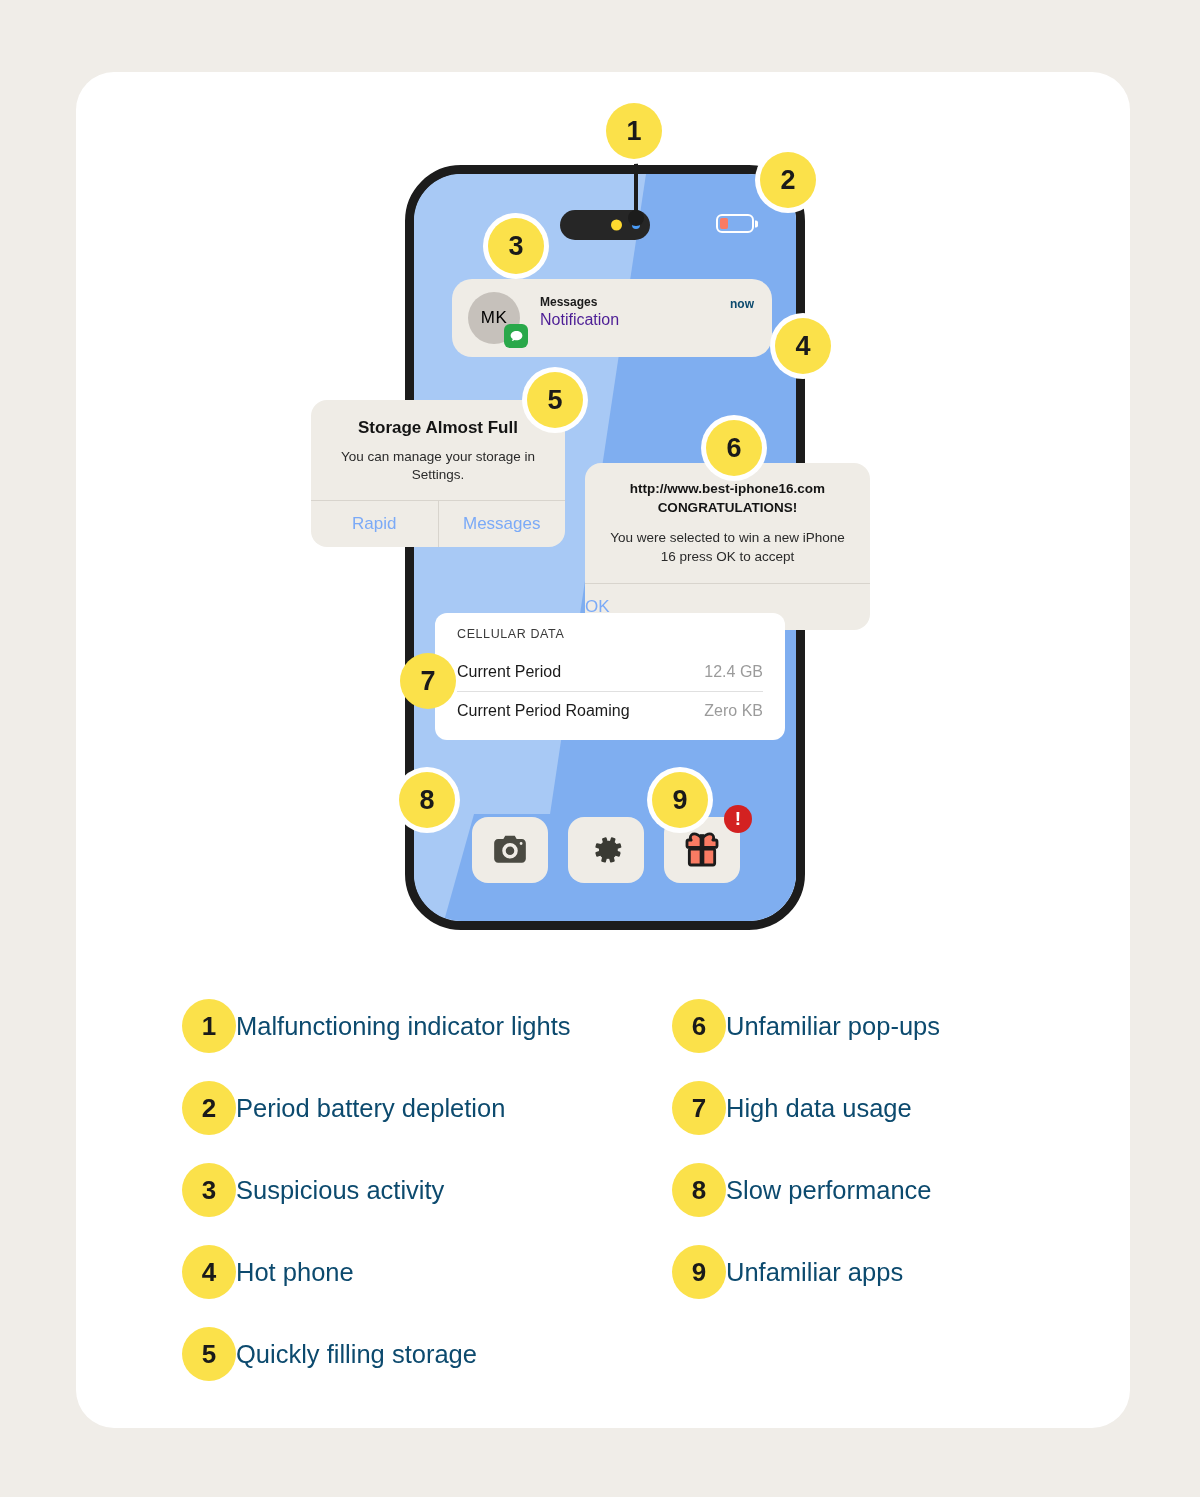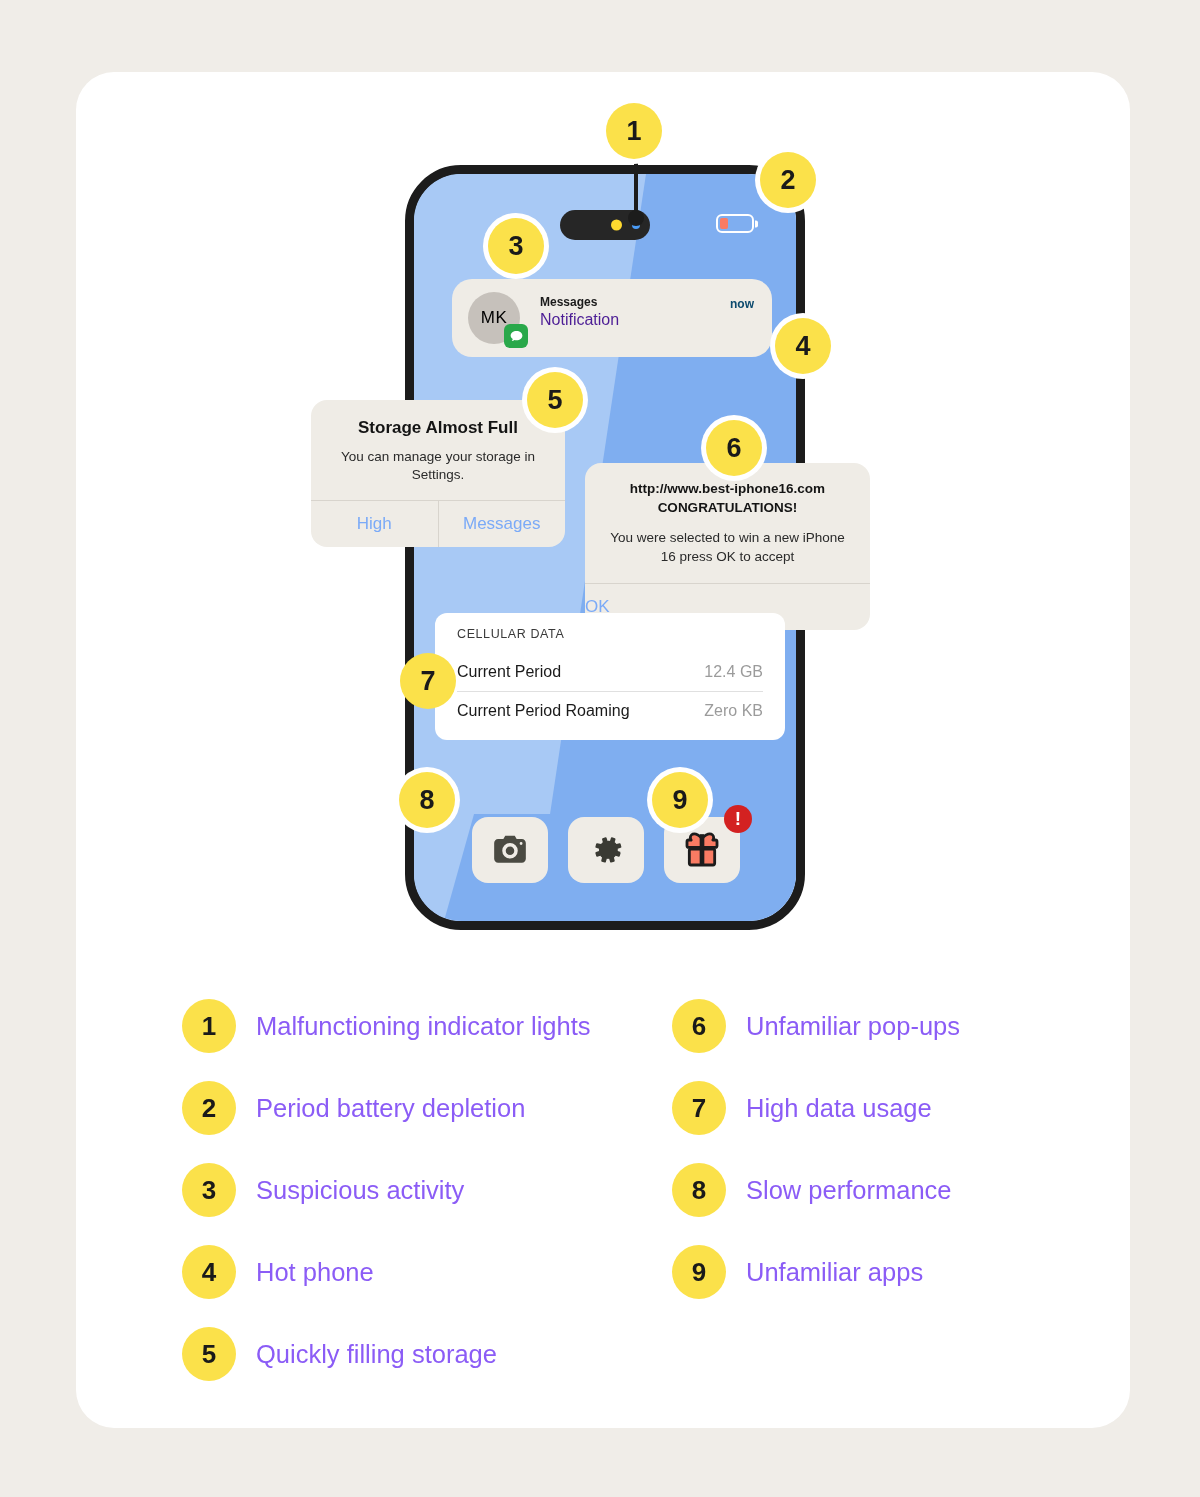--- a/index.html
+++ b/index.html
@@ -180,21 +180,21 @@
   .legend-col.left { left: 0; width: 470px; }
   .legend-col.right { left: 490px; width: 390px; }
   .legend-item { display: flex; align-items: center; height: 82px; }
   .legend-badge {
     width: 54px; height: 54px; border-radius: 50%; flex: 0 0 54px;
     background: #FBE14A; color: #1A1A1A;
     font-size: 26px; font-weight: bold;
     display: flex; align-items: center; justify-content: center;
   }
   .legend-label {
-    margin-left: 20px; font-size: 25.5px; color: #8b5cf6; white-space: nowrap;
+    font-size: 25.5px; color: #0c4a6e; white-space: nowrap;
   }
 </style>
 </head>
 <body>
 
 <div id="root">
 
   <div class="card"></div>
 
   <div class="phone-wrap">
@@ -253,21 +253,21 @@
 
       </div>
     </div>
 
     <div class="alert" style="left:-110px; top:235px; width:254px;margin-left:16px;">
       <div class="alert-head">
         <div class="alert-title">Storage Almost Full</div>
         <div class="alert-sub">You can manage your storage in Settings.</div>
       </div>
       <div class="alert-btnrow">
-        <div class="alert-btn">High</div>
+        <div class="alert-btn">Rapid</div>
         <div class="alert-btn">Messages</div>
       </div>
     </div>
 
     <div class="alert" style="left:180px; top:298px; width:285px;">
       <div class="alert-head">
         <div class="alert-title" style="font-size:13.5px;">http://www.best-iphone16.com</div>
         <div class="alert-title" style="font-size:13.5px; margin-top:4px;">CONGRATULATIONS!</div>
         <div class="alert-sub2">You were selected to win a new iPhone 16 press OK to accept</div>
       </div>

